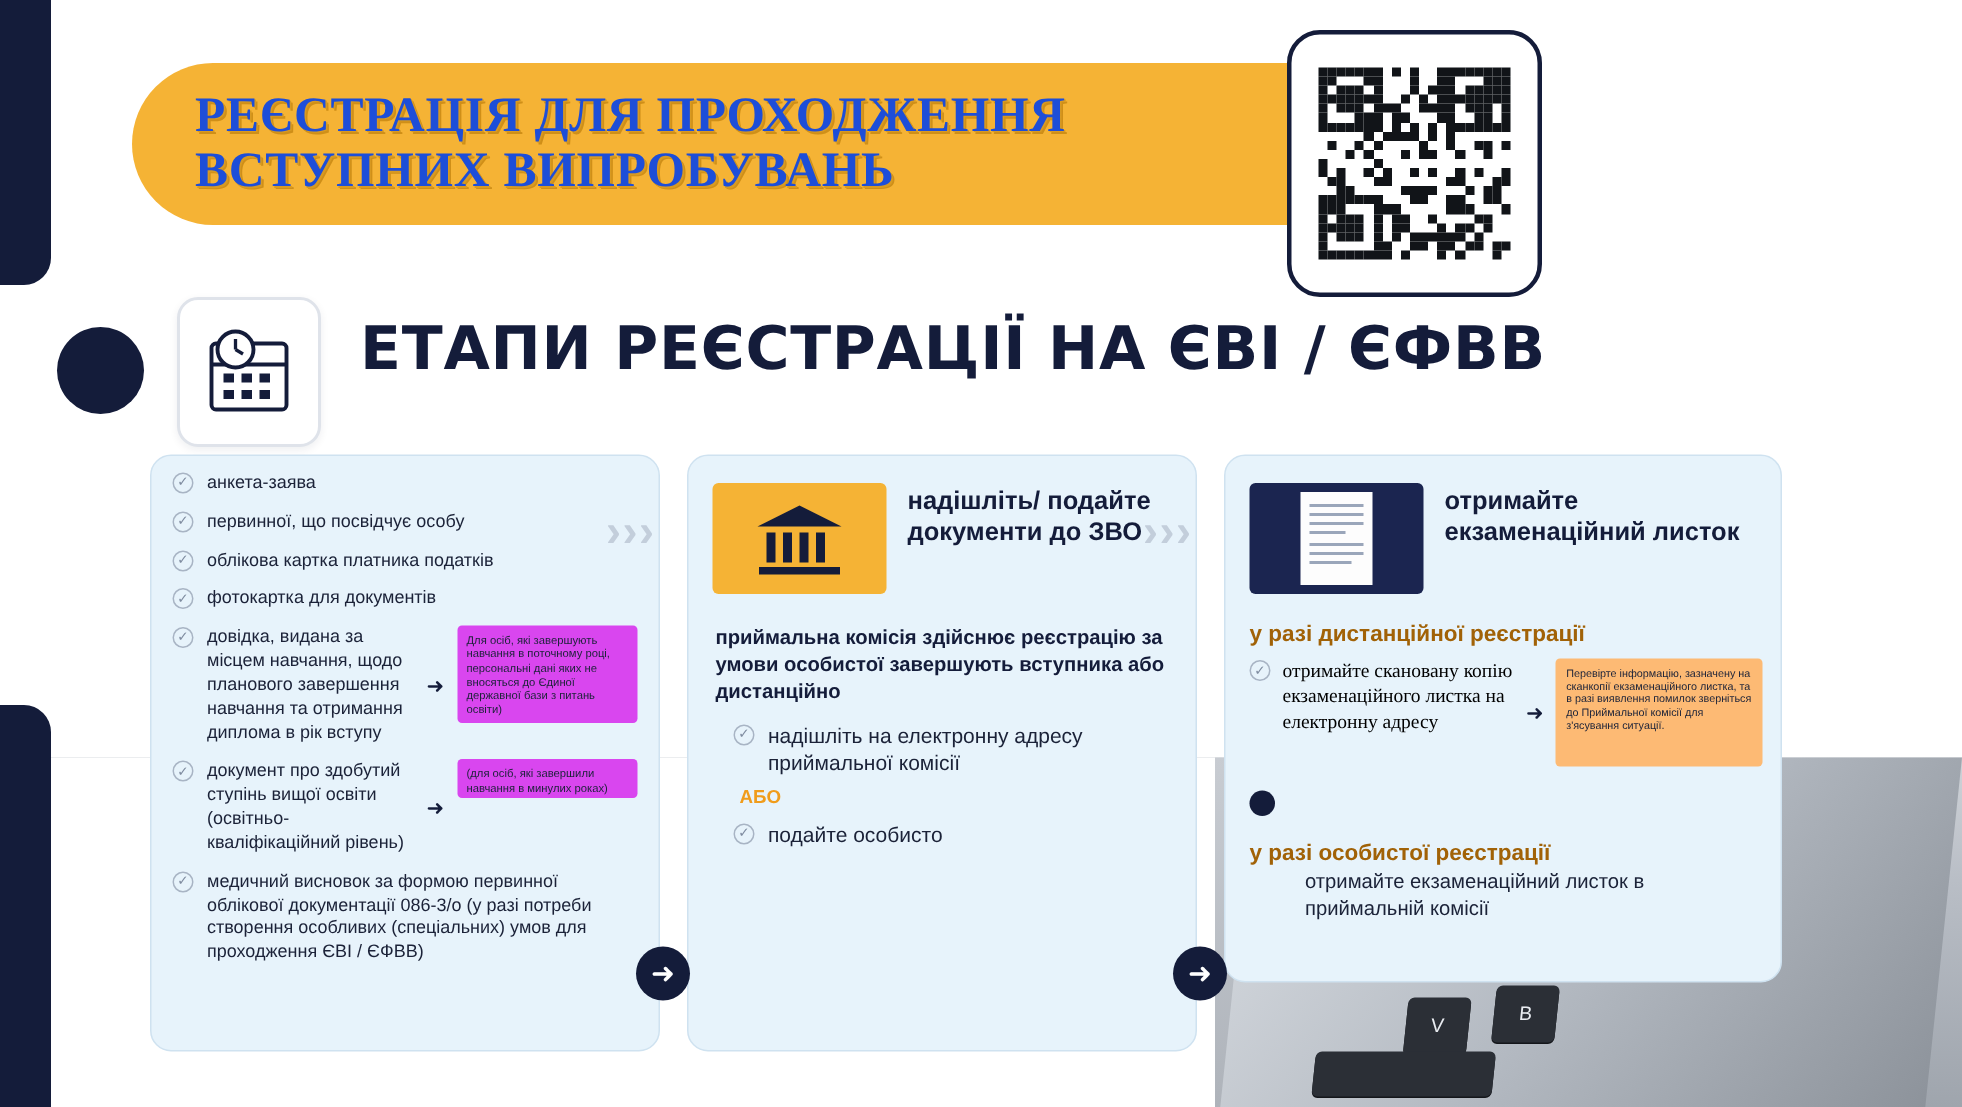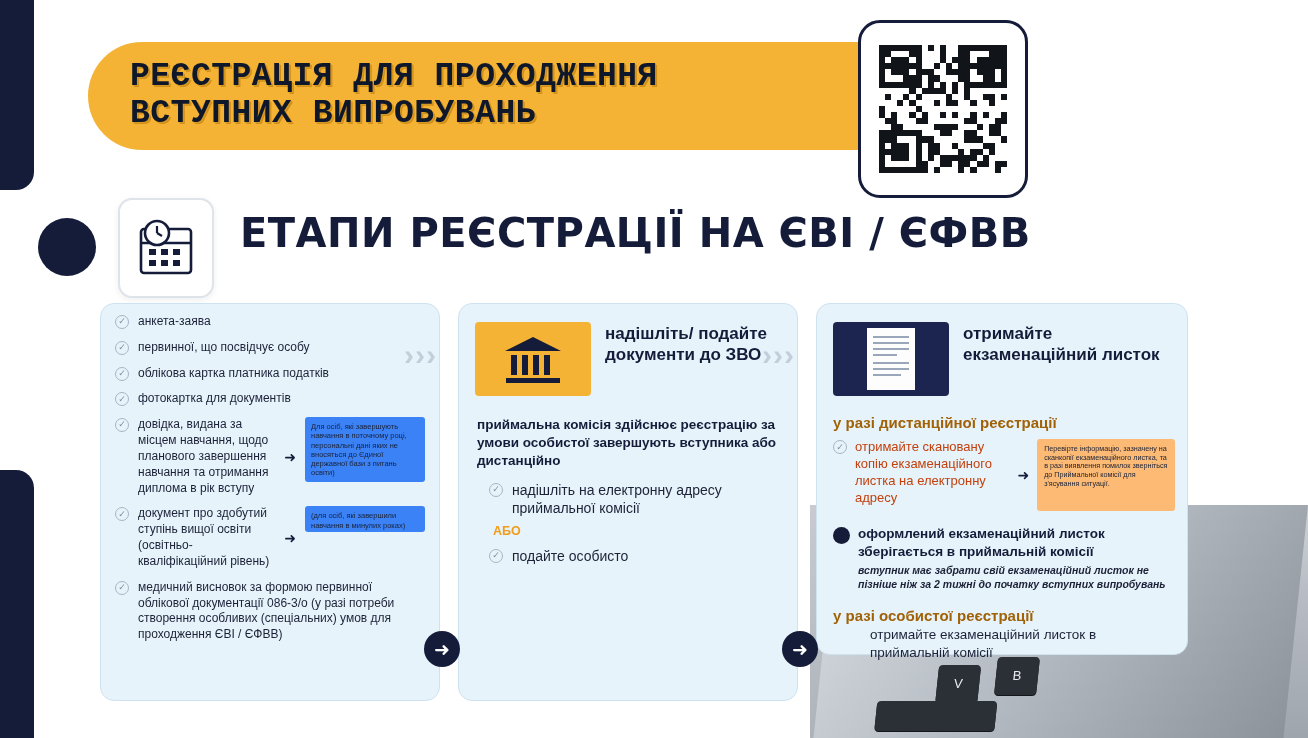--- a/index.html
+++ b/index.html
@@ -49,24 +49,24 @@
   }
 
   
   .banner {
     position:absolute; left:88px; top:42px; width:840px; height:108px;
     background:#f5b335; border-radius:54px 0 0 54px; z-index:3;
     display:flex; align-items:center;
   }
   .banner h1 {
     margin:0; padding-left:42px;
-    font-size:33px; line-height:1.12; font-weight:bold; color:#0f172a;
+    font-size:33px; line-height:1.12; font-weight:bold; color:#1d4ed8;
     letter-spacing:0.5px;
     text-shadow:1px 1px 0 #d89a22, 2px 2px 0 #cf8f18;
-    font-family:Liberation Mono, monospace;
+    font-family:Liberation Serif, serif;
   }
 
   
   .qr-box {
     position:absolute; left:858px; top:20px; width:170px; height:178px;
     background:#ffffff; border:3px solid #141c3a; border-radius:22px; z-index:4;
     display:flex; align-items:center; justify-content:center;
   }
   .qr-grid {
     width:128px; height:128px;
@@ -117,33 +117,33 @@
     position:relative;
   }
   .chk {
     flex:none; width:14px; height:14px; border-radius:50%;
     border:1.4px solid #a8b4c4; color:#7f8ca0; font-size:9px;
     display:flex; align-items:center; justify-content:center; margin-top:1px;
   }
   .li-text { flex:1; }
 
   .note-box {
-    background:#3b82f6; color:#1b2238; font-size:7.5px; line-height:1.22;
+    background:#d946ef; color:#1b2238; font-size:7.5px; line-height:1.22;
     padding:5px 6px; border-radius:3px; width:120px; flex:none;
   }
   .arrow-sm { color:#141c3a; font-size:14px; align-self:center; }
 
   .body-text { padding:14px 18px 0 18px; font-size:13.5px; color:#141c3a; line-height:1.33; font-weight:bold; }
   .sub-list { margin:12px 0 0 0; padding:0 18px 0 30px; list-style:none; }
   .sub-list li { display:flex; gap:9px; font-size:14px; color:#1b2238; margin-bottom:12px; line-height:1.28; }
   .or-word { color:#f09c1b; font-weight:bold; font-size:12.5px; padding-left:34px; margin-top:-6px; }
 
   .c3-sub { padding:12px 16px 0 16px; font-size:15px; font-weight:bold; color:#a16207; }
   .c3-row { display:flex; gap:8px; padding:8px 12px 0 16px; }
-  .c3-row .txt { font-size:13px; color:#c2410c; line-height:1.3; width:172px; }
+  .c3-row .txt { font-size:13px; color:#000000; line-height:1.3; width:172px;font-family:Liberation Serif, serif; }
   .tip-box {
     background:#fdba74; color:#1b2238; font-size:7.2px; line-height:1.2;
     padding:6px 7px; border-radius:3px; width:152px; height:72px;
   }
   .bullet-dark { width:17px; height:17px; border-radius:50%; background:#141c3a; flex:none; margin-top:2px; }
   .c3-strong { font-size:13.5px; font-weight:bold; color:#141c3a; line-height:1.3; }
   .c3-ital { font-size:10.5px; font-style:italic; font-weight:bold; color:#1b2238; line-height:1.28; margin-top:4px; }
   .c3-last { font-size:13.5px; color:#1b2238; line-height:1.32; padding:2px 16px 0 16px;margin-left:37px; }
 
   
@@ -756,24 +756,20 @@
 
   <div class="c3-row">
     <span class="chk">✓</span>
     <span class="txt">отримайте скановану копію екзаменаційного листка на електронну адресу</span>
     <span class="arrow-sm">➜</span>
     <span class="tip-box">Перевірте інформацію, зазначену на сканкопії екзаменаційного листка, та в разі виявлення помилок зверніться до Приймальної комісії для з'ясування ситуації.</span>
   </div>
 
   <div class="c3-row" style="padding-top:14px">
     <span class="bullet-dark"></span>
-    <div style="width:312px">
-      <div class="c3-strong">оформлений екзаменаційний листок зберігається в приймальній комісії</div>
-      <div class="c3-ital">вступник має забрати свій екзаменаційний листок не пізніше ніж за 2 тижні до початку вступних випробувань</div>
-    </div>
   </div>
 
   <div class="c3-sub" style="padding-top:16px">у разі особистої реєстрації</div>
   <div class="c3-last">отримайте  екзаменаційний листок в приймальній комісії</div>
 </div>
 
 <div class="circ-arrow ca1">➜</div>
 <div class="circ-arrow ca2">➜</div>
 
 </body></html>

